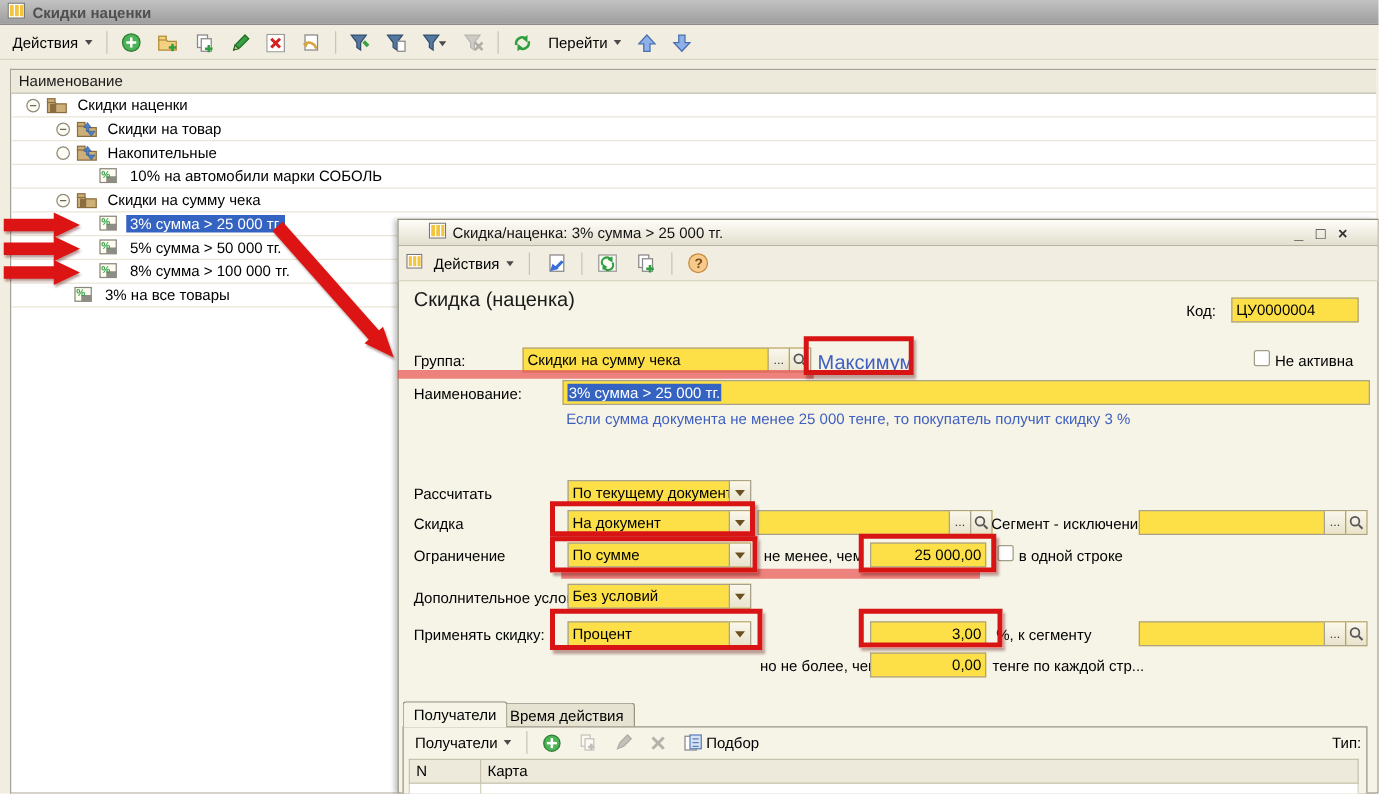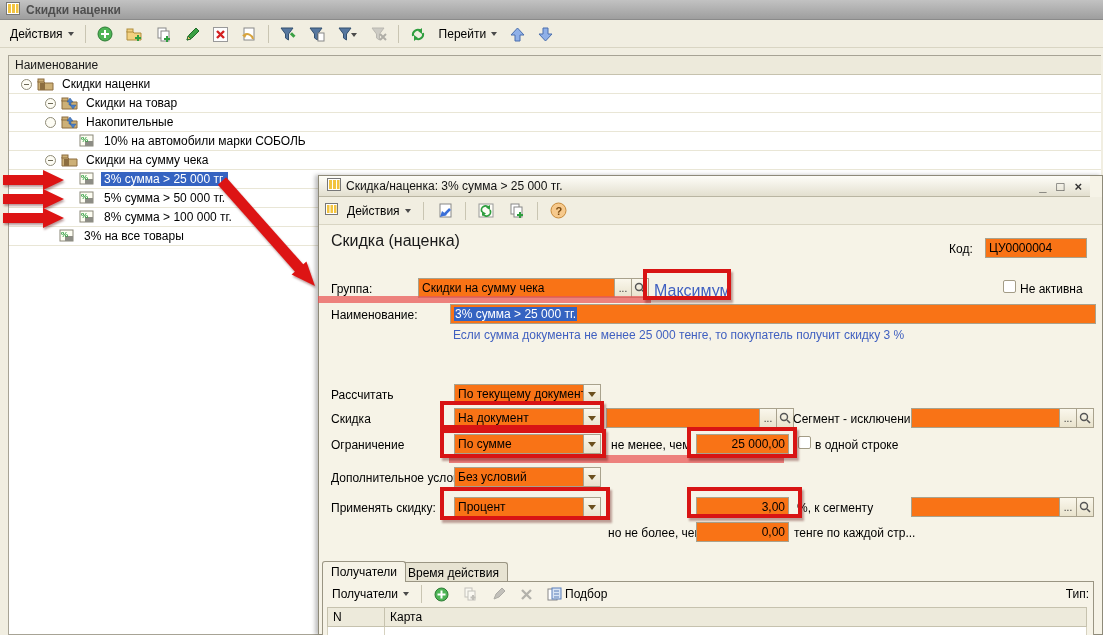--- a/index.html
+++ b/index.html
@@ -29,30 +29,30 @@
   .tree-label { font-size:12px; white-space:nowrap; padding:0 3px; }
   .tree-label.selected { background:#3563c1; color:#fff; }
   .expander { position:absolute; width:11px; height:11px; border:1px solid #8f8b77; border-radius:50%;
     background:#fdfcf4; top:4px; }
   .expander.minus::after { content:""; position:absolute; left:2px; right:2px; top:4px; height:1px; background:#6e6a58; }
   .ticon { position:absolute; top:2px; }
 
   
   .dialog { position:absolute; left:318px; top:175px; width:785px; height:460px;
     background:#f6f3e7; border:1px solid #8e8a79; box-shadow:-3px 0 4px rgba(0,0,0,.25); }
-  .dlg-titlebar { position:absolute; left:0; top:0; right:12px; height:21px;
+  .dlg-titlebar { position:absolute; left:0; top:0; right:0; height:21px;
     background:linear-gradient(#fefdf8,#e3dfcf); border-bottom:1px solid #b9b5a2;
-    display:flex; align-items:center; gap:5px; padding:0 8px; }
+    display:flex; align-items:center; gap:5px; padding:0 24px; }
   .dlg-title { font-size:12px; color:#111; }
   .dlg-winbtns { margin-left:auto; display:flex; gap:10px; font-size:13px; color:#333; font-weight:bold; }
   .dlg-toolbar { position:absolute; left:0; top:21px; right:0; height:28px; background:#f1eee1;
     border-bottom:1px solid #d9d5c3; display:flex; align-items:center; gap:4px; padding:0 6px; }
   .dlg-header { position:absolute; left:12px; top:56px; font-size:16px; color:#1a1a1a; }
   .lbl { position:absolute; font-size:12px; color:#000; white-space:nowrap; }
-  .field { position:absolute; height:20px; background:#f97316; border:1px solid #a9a28d; display:flex; align-items:stretch; }
+  .field { position:absolute; height:20px; background:#fde047; border:1px solid #a9a28d; display:flex; align-items:stretch; }
   .field .val { flex:1; font-size:12px; padding:2px 3px; overflow:hidden; white-space:nowrap; }
   .field .val.num { text-align:right; }
   .sel-text { background:#3563c1; color:#fff; padding:0 1px; }
   .fbtn { width:17px; border-left:1px solid #a9a28d; background:linear-gradient(#faf7ec,#e9e3cd);
     display:flex; align-items:center; justify-content:center; font-size:10px; color:#333; }
   .combo-arrow { width:0; height:0; border-left:4px solid transparent; border-right:4px solid transparent; border-top:5px solid #6b4f1d; }
   .checkbox { position:absolute; width:13px; height:13px; background:#fff; border:1px solid #a39c86; border-radius:2px; }
   .hint { position:absolute; font-size:12px; color:#4060c0; white-space:nowrap; }
   .link { color:#4060c0; font-size:16px; white-space:nowrap; }
 

